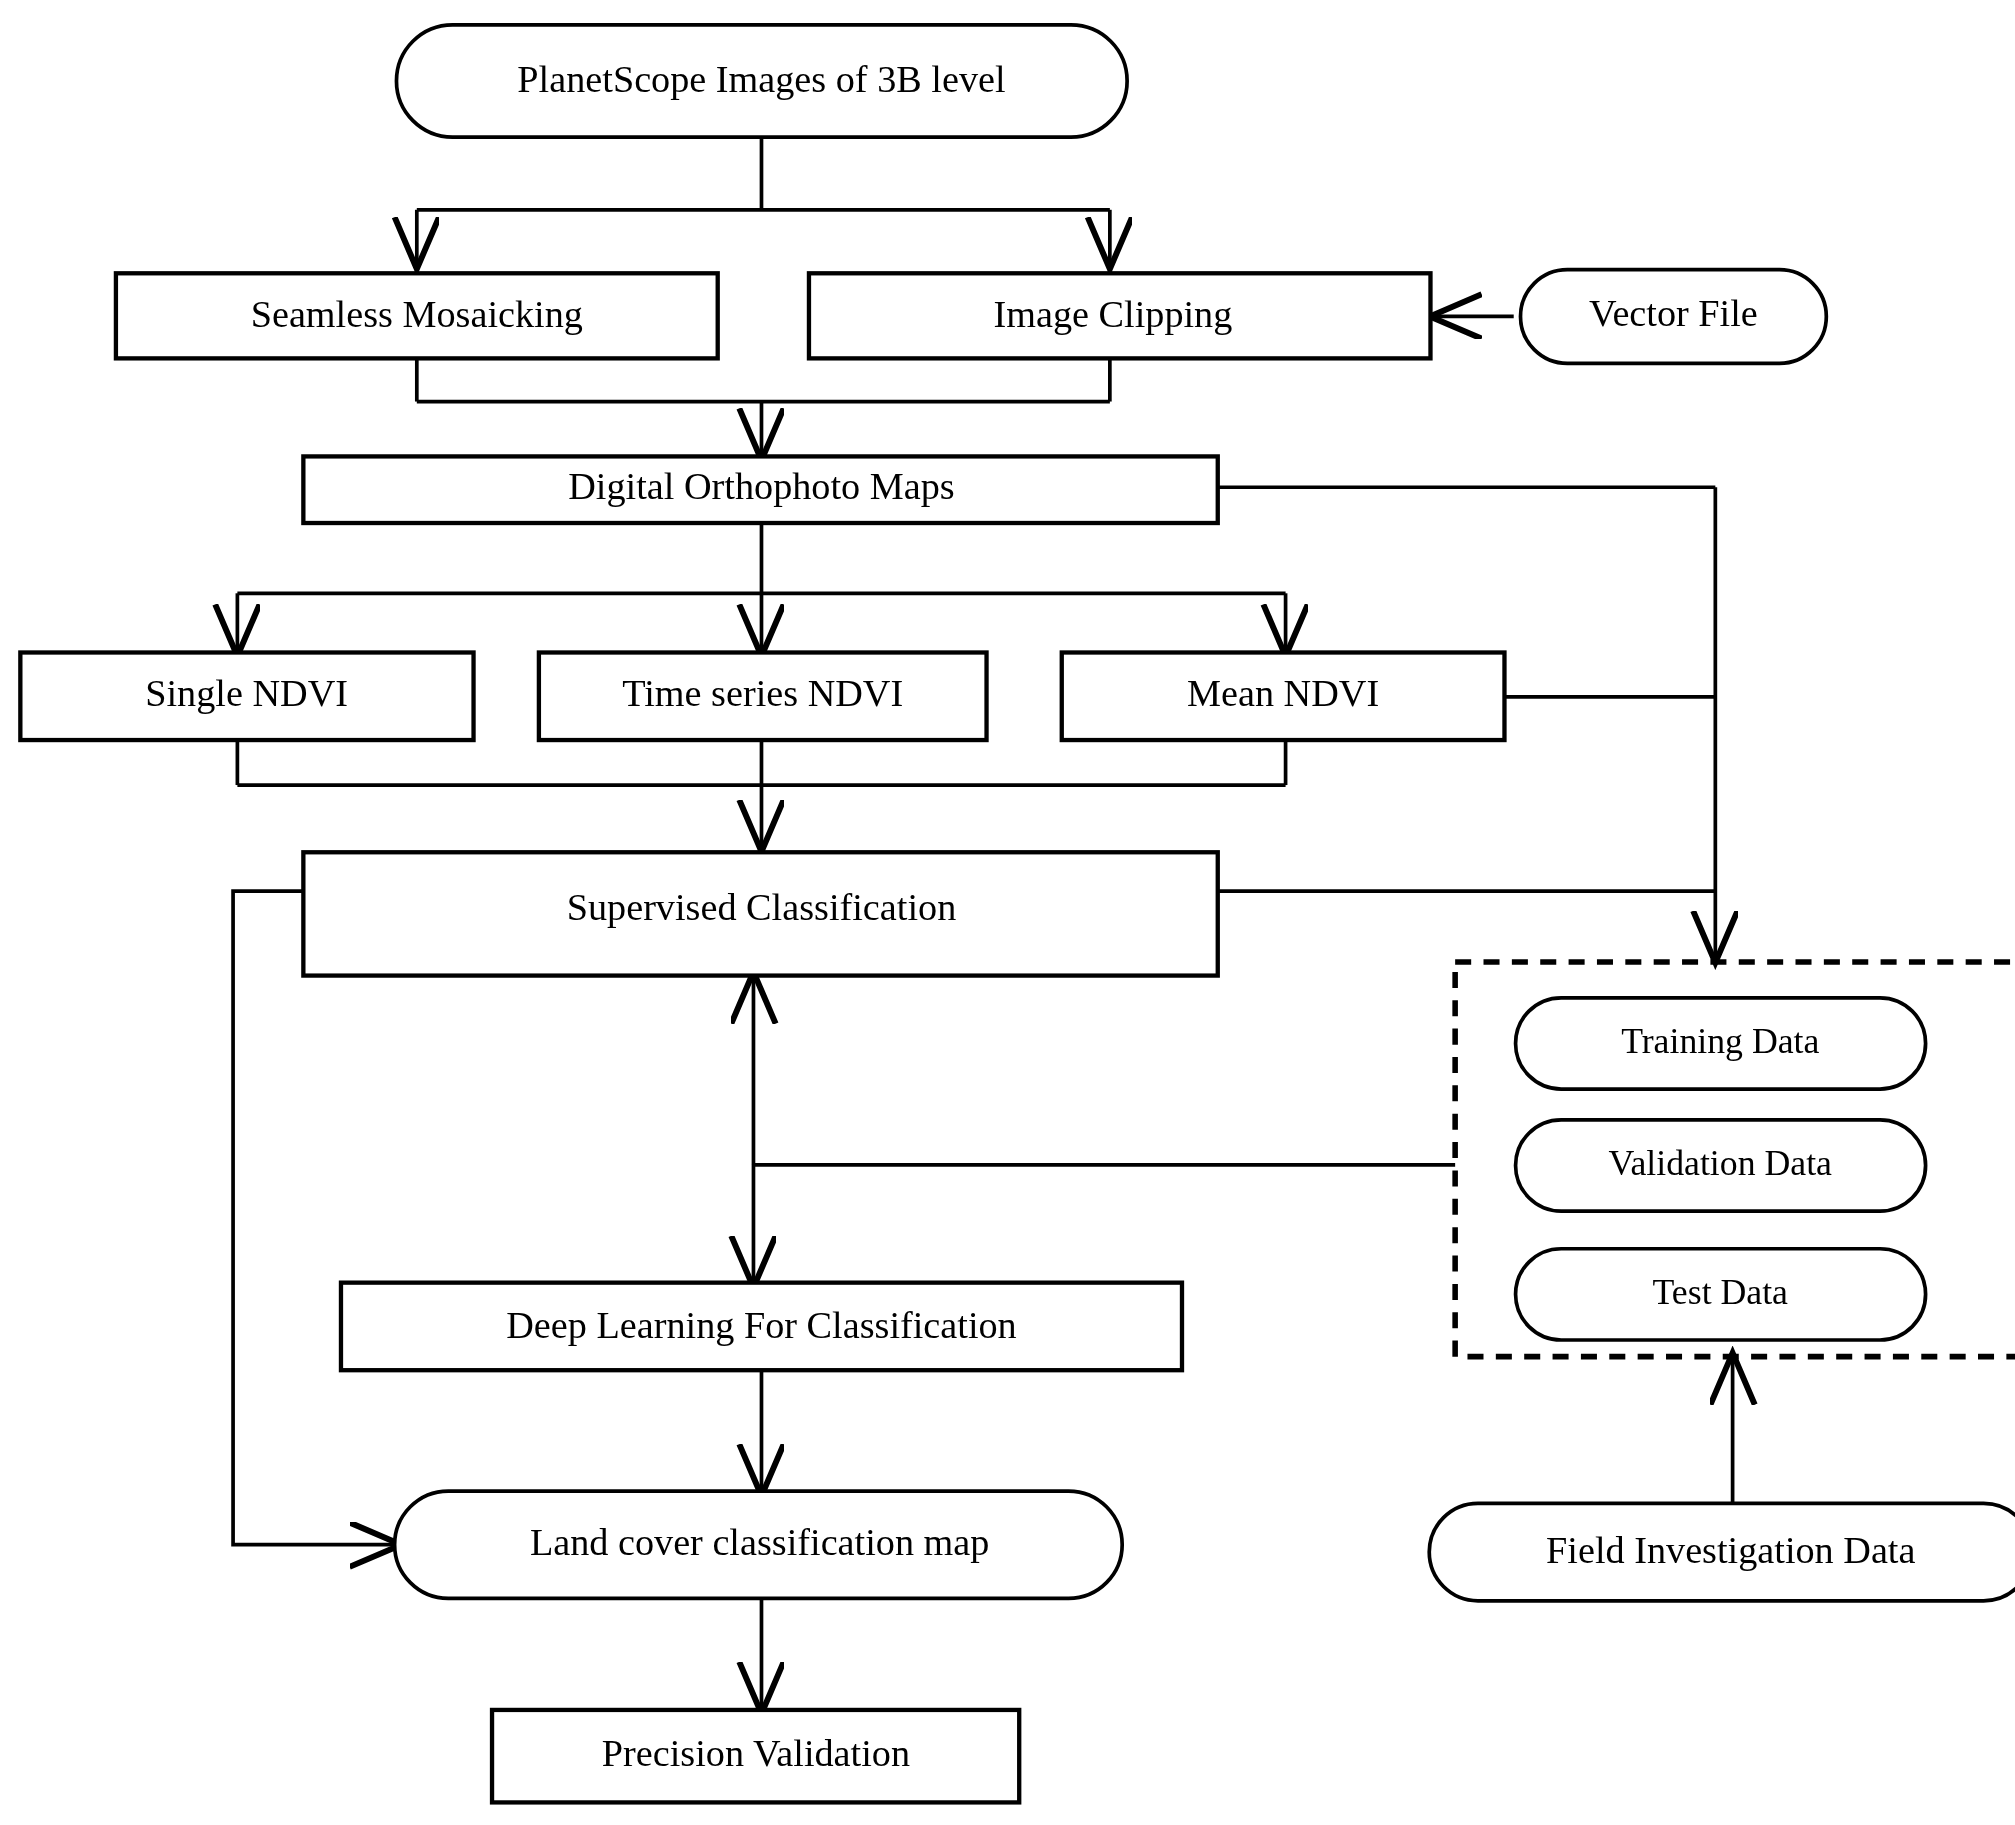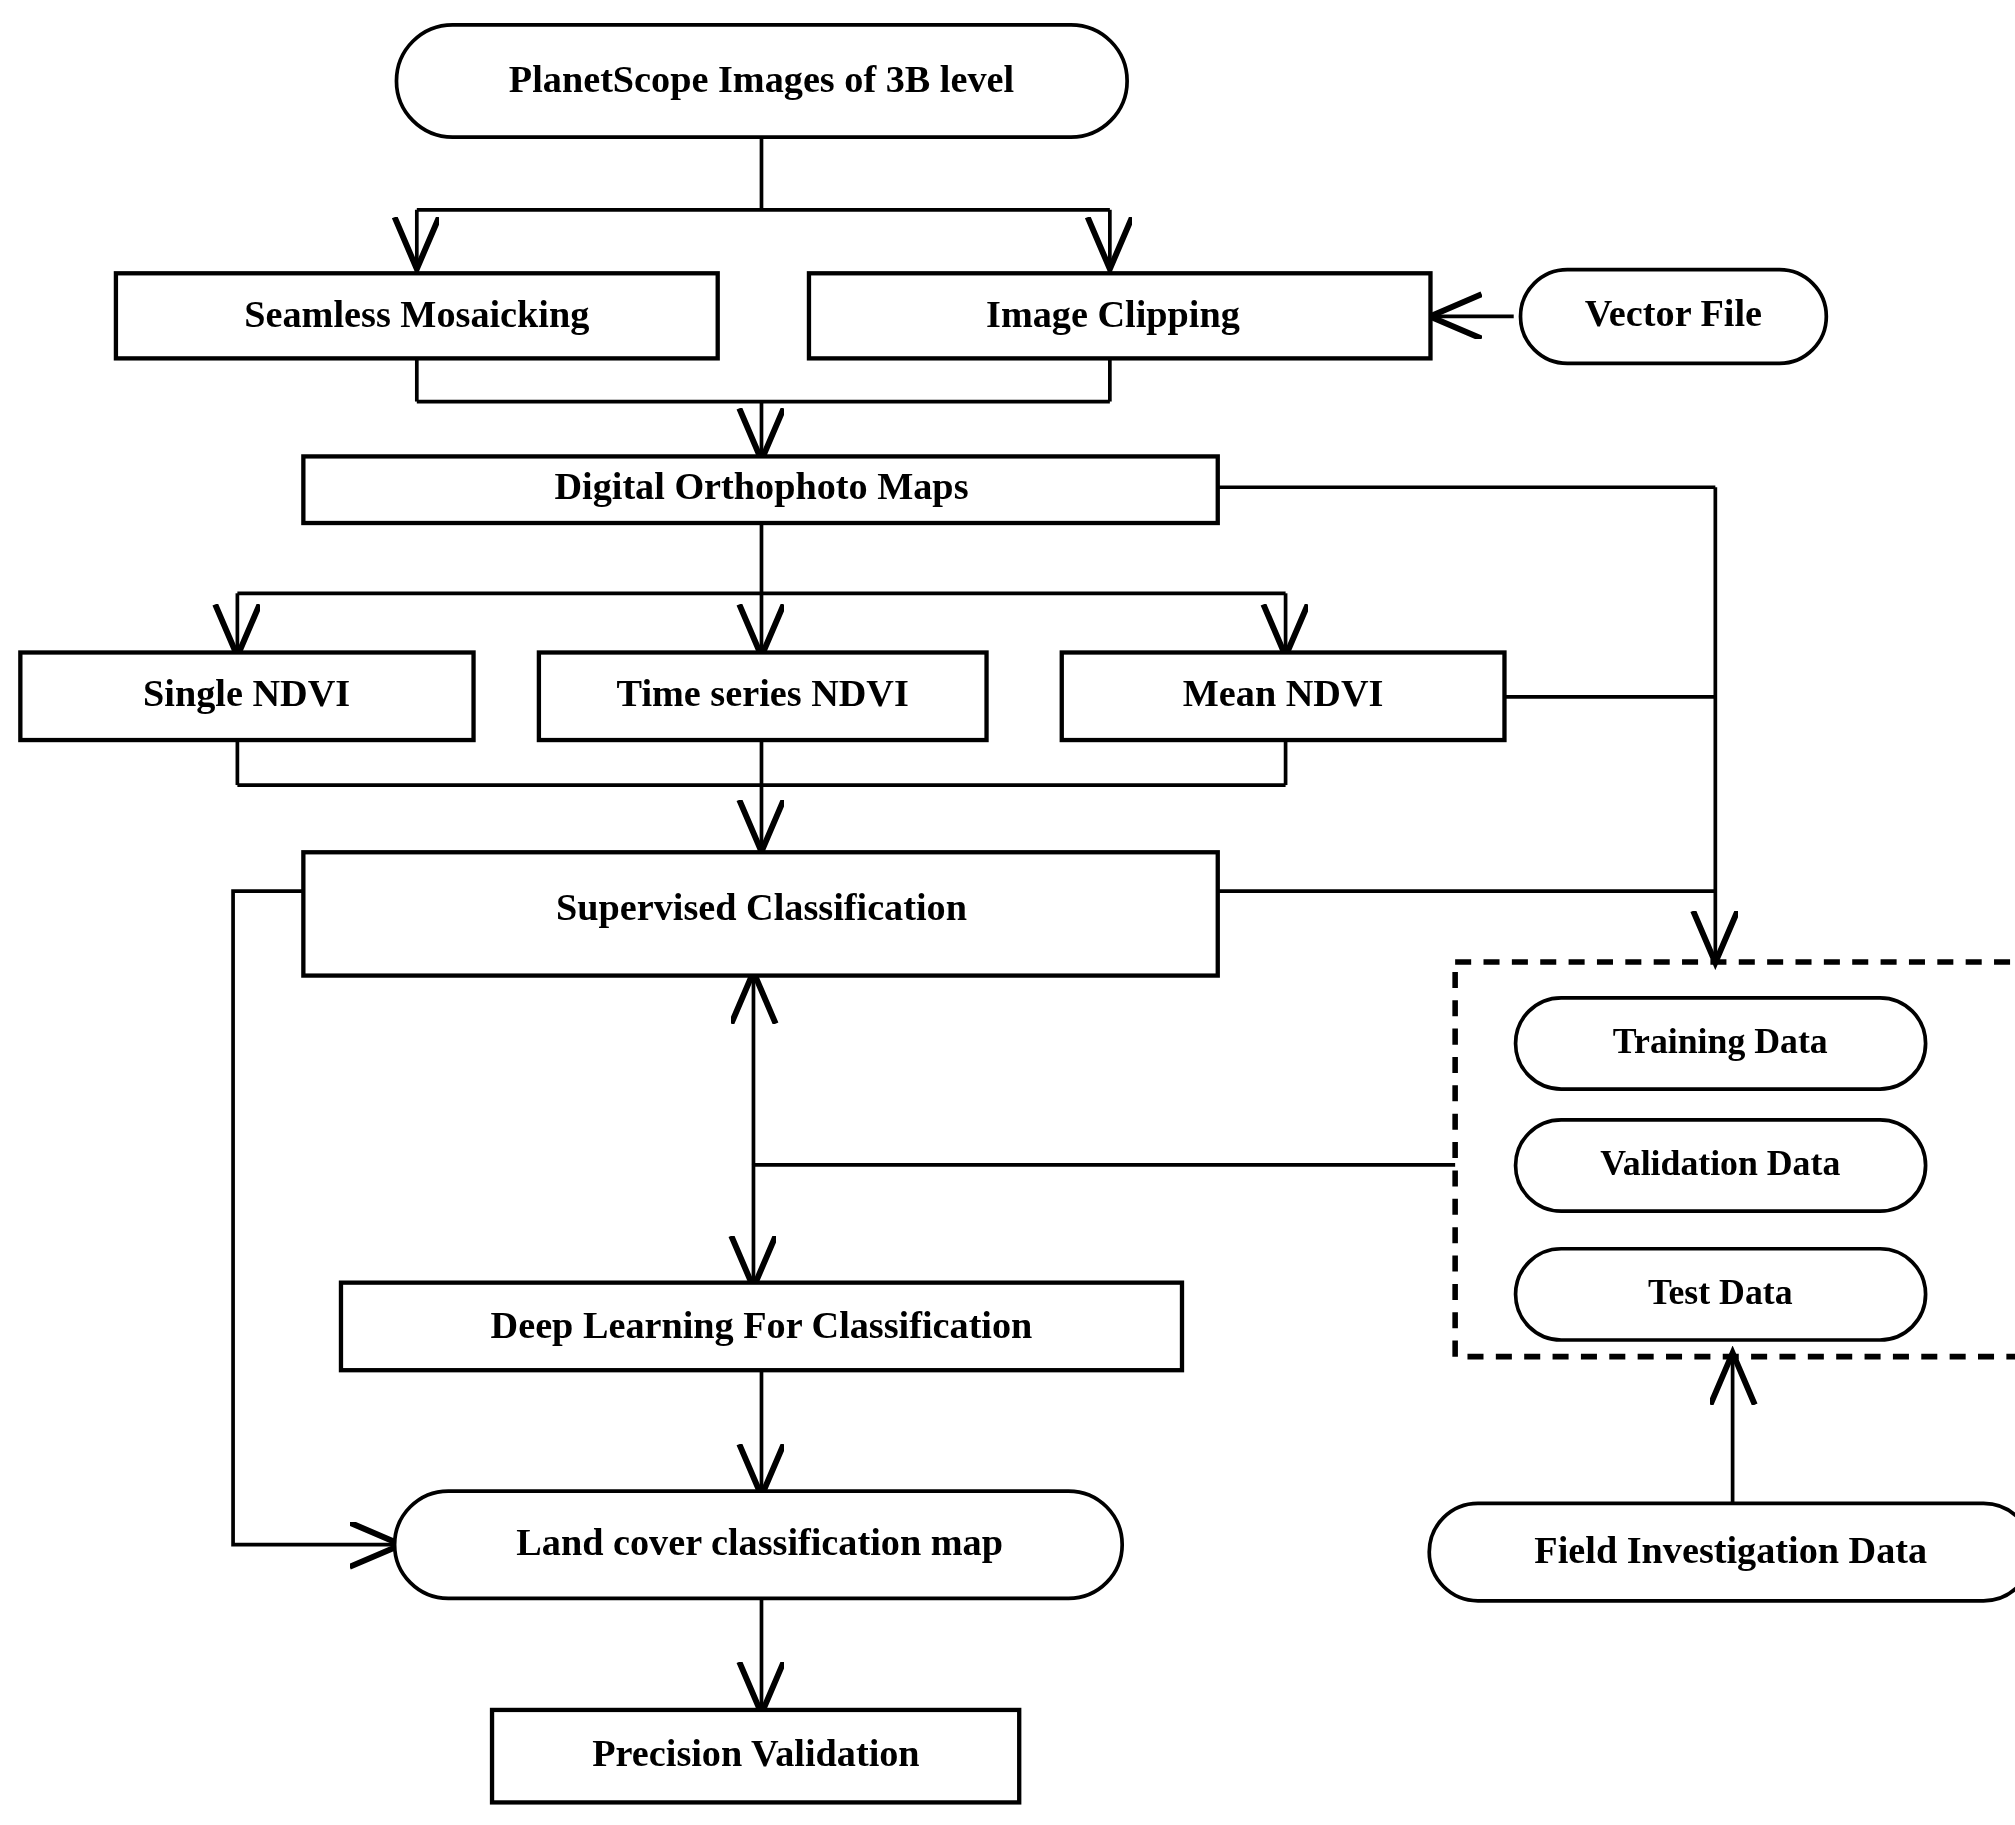--- a/index.html
+++ b/index.html
@@ -9,21 +9,20 @@
   }
   body {
     font-family: "Liberation Serif", "DejaVu Serif", serif;
   }
   #stage {
     position: relative;
     width: 2015px;
     height: 1826px;
     background: #ffffff;
     overflow: hidden;
-    font-weight: bold;
   }
   svg#flow {
     position: absolute;
     left: 0;
     top: 0;
     width: 2015px;
     height: 1826px;
   }
   .node-rect {
     fill: #ffffff;

